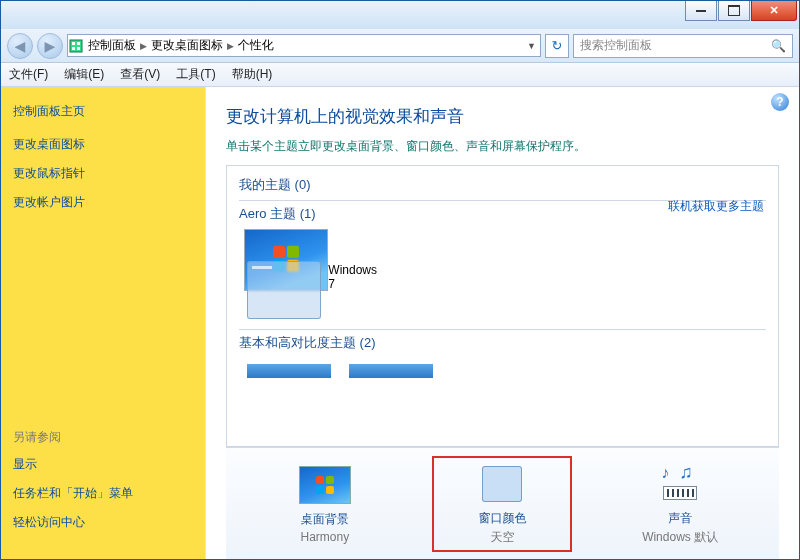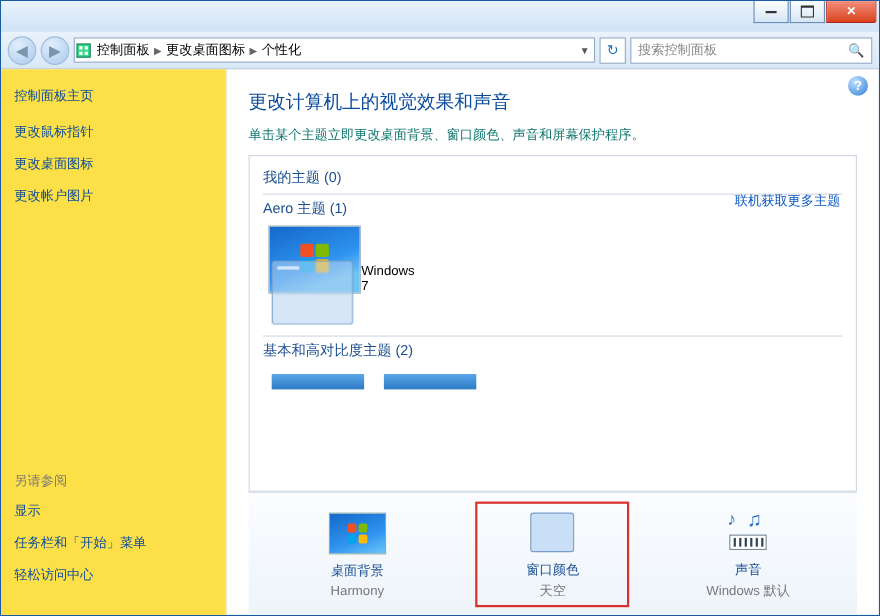--- a/index.html
+++ b/index.html
@@ -124,26 +124,33 @@
         </span>
       <span class="dd">▼</span>
     </div>
     <div class="refreshbtn">↻</div>
     <div class="searchbox">
       <span>搜索控制面板</span>
       <span class="sicon">🔍</span>
     </div>
   </div>
 
+  <div class="menurow">
+    <span>文件(F)</span>
+    <span>编辑(E)</span>
+    <span>查看(V)</span>
+    <span>工具(T)</span>
+    <span>帮助(H)</span>
+  </div>
 
   <div class="body">
     <div class="sidebar">
       <div class="home">控制面板主页</div>
+      <a>更改桌面图标</a>
       <a>更改鼠标指针</a>
-      <a>更改桌面图标</a>
       <a>更改帐户图片</a>
       <div class="sep-spacer"></div>
       <div class="seealso-h">另请参阅</div>
       <a>显示</a>
       <a>任务栏和「开始」菜单</a>
       <a>轻松访问中心</a>
     </div>
 
     <div class="main">
       <div class="helpicon">?</div>

